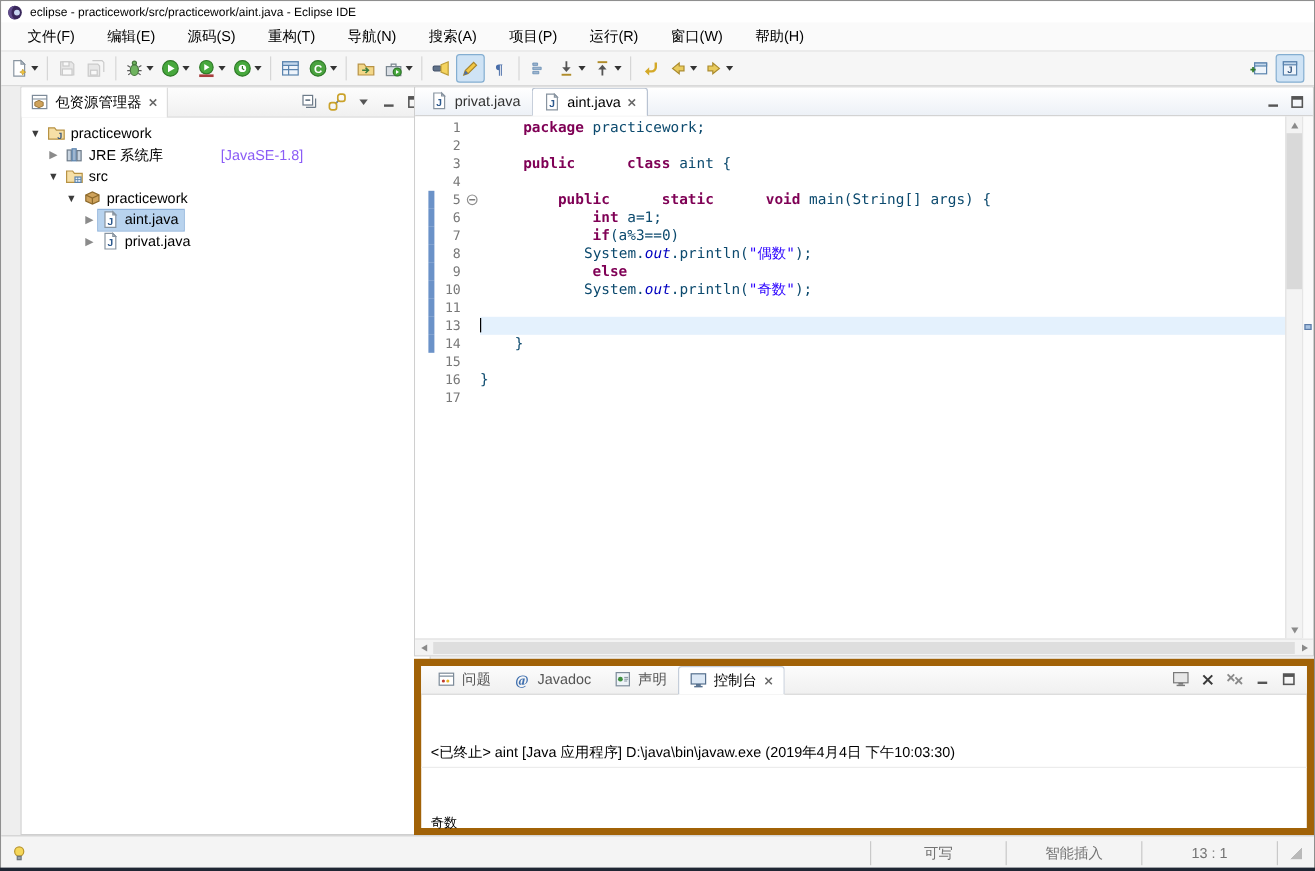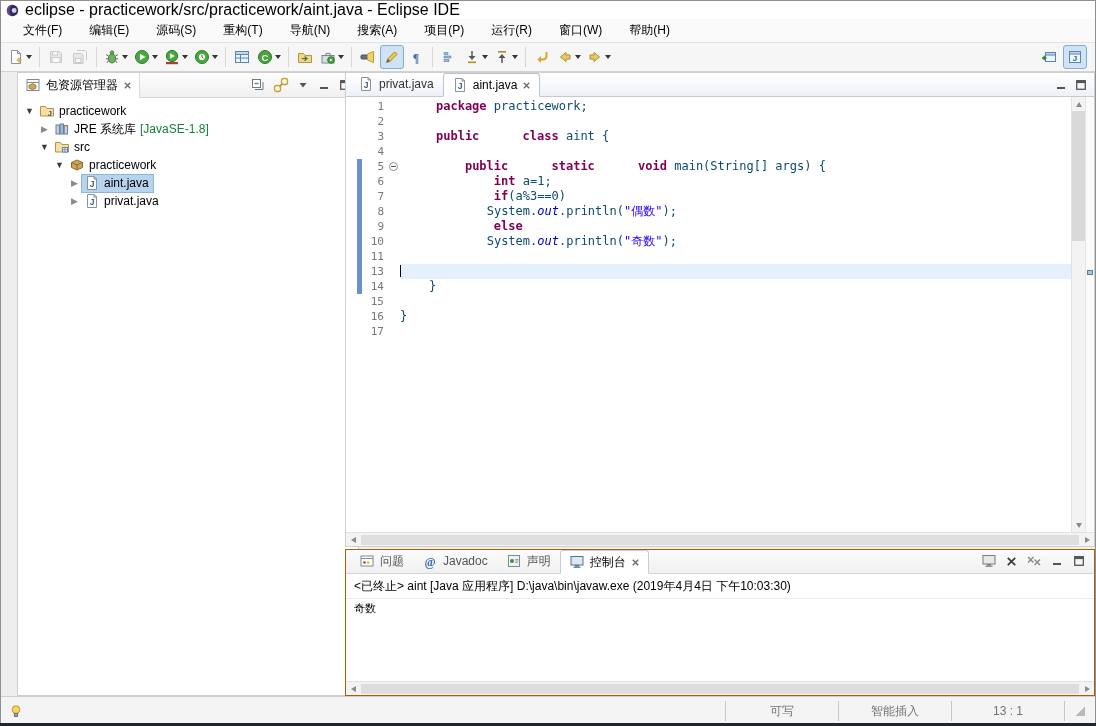--- a/index.html
+++ b/index.html
@@ -2,21 +2,21 @@
 <html><head>
 <meta charset="utf-8">
 <style>
   * { margin:0; padding:0; box-sizing:border-box; }
   html,body { width:1096px; height:726px; }
   body { font-family:"Liberation Sans", sans-serif; font-size:12px; color:#000; background:#fff; overflow:hidden; }
   .window { position:relative; width:1096px; height:726px; background:#f4f4f4; border:1px solid #8f8f8f; }
 
   
   .titlebar { height:18px; background:#fff; display:flex; align-items:center; gap:6px; padding-left:5px; }
-  .titlebar .ttl { font-size:16px; }
+  .titlebar .ttl { font-size:10px; }
 
   
   .menubar { height:23px; background:#fafafa; display:flex; align-items:center; padding-left:3px; }
   .menu-item { padding:3px 8px; border-radius:2px; cursor:default;margin-left:11px; }
 
   
   .toolbar { height:30px; background:#f6f6f6; border-top:1px solid #e3e3e3; border-bottom:1px solid #d2d2d2; display:flex; align-items:center; padding:0 4px; }
   .tb-btn { height:24px; min-width:24px; display:flex; align-items:center; justify-content:center; border:1px solid transparent; border-radius:3px; padding:0 2px; }
   .tb-btn.active { background:#cfe3f5; border-color:#84aed1; }
   .tb-btn.disabled { opacity:.4; filter:grayscale(1); }
@@ -32,21 +32,21 @@
   .explorer { position:absolute; left:16px; top:0; width:342px; bottom:0; background:#fff; border:1px solid #cfcfcf; display:flex; flex-direction:column; }
   .view-header { height:25px; display:flex; align-items:center; background:linear-gradient(#fdfdfd,#f0f0f0); border-bottom:1px solid #d7d7d7; }
   .view-tab { display:flex; align-items:center; gap:5px; height:25px; padding:0 7px; background:#fff; border-right:1px solid #dcdcdc; }
   .view-actions { margin-left:auto; display:flex; align-items:center; gap:7px; padding-right:6px; }
   .tree { padding-top:4px; flex:1; overflow:hidden; }
   .tree-row { height:18px; display:flex; align-items:center; }
   .tw-arrow { width:15px; text-align:center; font-size:9px; flex:none; }
   .tw-arrow.exp { color:#3c3c3c; } .tw-arrow.col { color:#8b8b8b; }
   .tree-cell { display:flex; align-items:center; gap:4px; padding:0 4px 0 2px; height:17px; }
   .tree-row.selected .tree-cell { background:#b8d3ee; outline:1px solid #8fb4dd; }
-  .tree-suffix { color:#15803d; }
+  .tree-suffix { color:#8b5cf6;margin-left:44px; }
 
   
   .editor { position:absolute; left:344px; top:0; right:0; height:475px; background:#fff; border:1px solid #cfcfcf; display:flex; flex-direction:column; }
   .etabs { height:24px; display:flex; align-items:flex-end; background:linear-gradient(#ffffff,#edf1f7); border-bottom:1px solid #c9c9c9; padding-left:3px; }
   .etab { height:24px; display:flex; align-items:center; gap:5px; padding:0 8px; color:#333; border:1px solid transparent; }
   .etab.active { background:#fff; border:1px solid #b9c3d2; border-bottom:1px solid #fff; border-radius:3px 3px 0 0; margin-bottom:-1px; color:#000; }
   .etabs-actions { margin-left:auto; display:flex; gap:6px; align-items:center; padding:0 6px 4px 0; }
   .ebody { flex:1; display:flex; min-height:0; }
   .code { flex:1; padding-top:2px; overflow:hidden; background:#fff; }
   .cl { display:flex; height:15px; align-items:stretch; }
@@ -75,21 +75,21 @@
   .ov-marker { position:absolute; left:1px; top:173px; width:6px; height:5px; background:#a9c3e2; border:1px solid #5d7ca8; }
   .hscroll { height:14px; flex:none; background:#f3f3f3; border-top:1px solid #e2e2e2; display:flex; align-items:center; }
   .hthumb { flex:1; height:10px; margin:0 1px; background:#dedede; }
   .sarrow { width:14px; height:14px; flex:none; display:flex; align-items:center; justify-content:center; }
   .tri-up { border-left:3.5px solid transparent; border-right:3.5px solid transparent; border-bottom:5px solid #8a8a8a; }
   .tri-down { border-left:3.5px solid transparent; border-right:3.5px solid transparent; border-top:5px solid #8a8a8a; }
   .tri-left { border-top:3.5px solid transparent; border-bottom:3.5px solid transparent; border-right:5px solid #8a8a8a; }
   .tri-right { border-top:3.5px solid transparent; border-bottom:3.5px solid transparent; border-left:5px solid #8a8a8a; }
 
   
-  .console { position:absolute; left:344px; top:477px; right:0; bottom:0; background:#fff; border:1px solid #a16207; display:flex; flex-direction:column; }
+  .console { position:absolute; left:344px; top:477px; right:0; bottom:0; background:#fff; border:6px solid #a16207; display:flex; flex-direction:column;gap:36px; }
   .ctabs { height:24px; display:flex; align-items:flex-end; background:linear-gradient(#fcfcfc,#f0f0f0); border-bottom:1px solid #d5d5d5; padding-left:4px; }
   .ctab { height:24px; display:flex; align-items:center; gap:5px; padding:0 8px; color:#555; border:1px solid transparent; }
   .ctab.active { background:#fff; border:1px solid #c4cdd9; border-bottom:1px solid #fff; border-radius:3px 3px 0 0; margin-bottom:-1px; color:#000; }
   .c-actions { margin-left:auto; display:flex; gap:8px; align-items:center; padding:0 8px 4px 0; }
   .console-header { padding:4px 8px 3px; border-bottom:1px solid #ececec; color:#000; }
   .console-output { flex:1; padding:3px 8px; font:11px/14px "DejaVu Sans Mono","Liberation Mono",monospace; }
 
   
   .statusbar { position:absolute; left:0; right:0; bottom:0; height:29px; border-top:1px solid #cfcfcf; background:#f4f4f4; display:flex; align-items:stretch; }
   .sb-left { flex:1; display:flex; align-items:center; padding-left:8px; }

